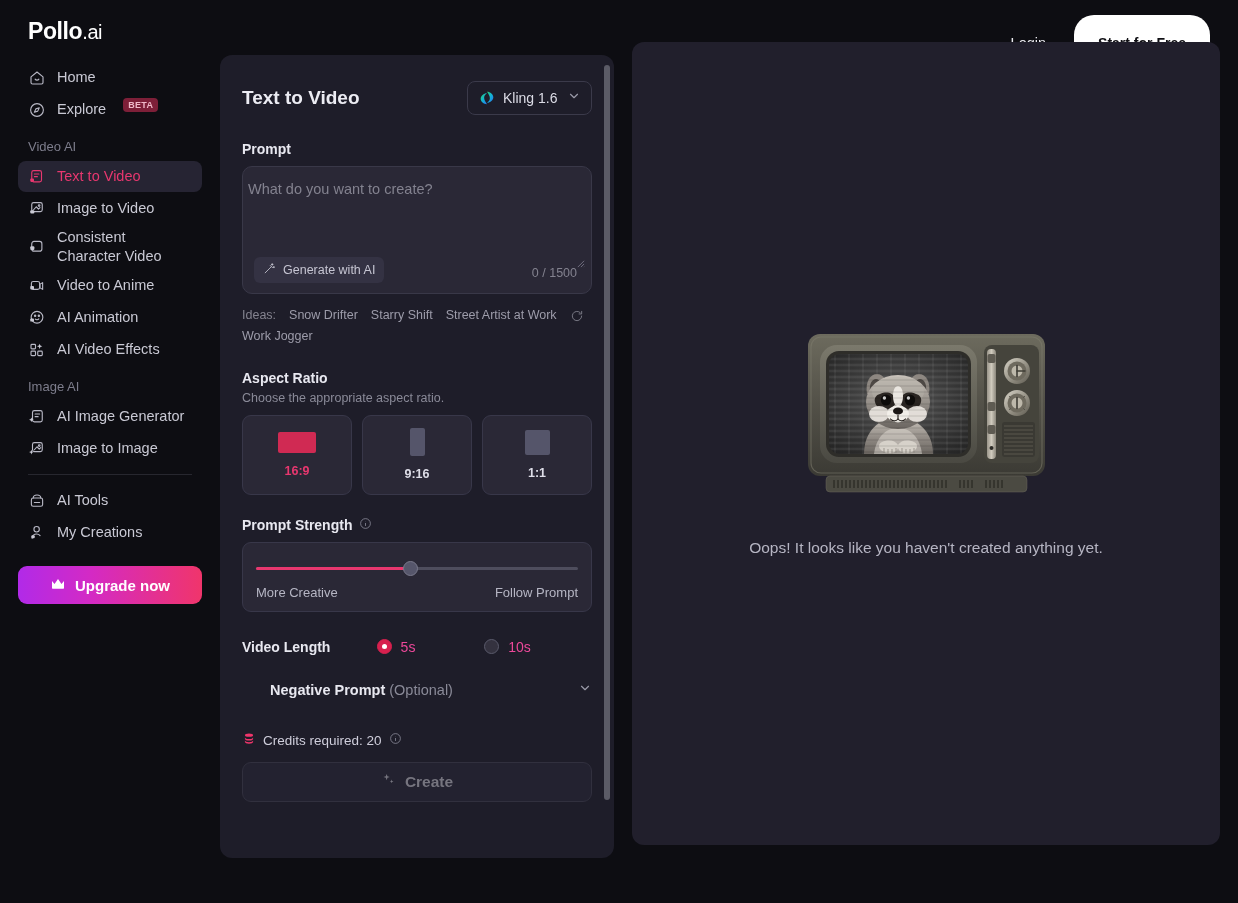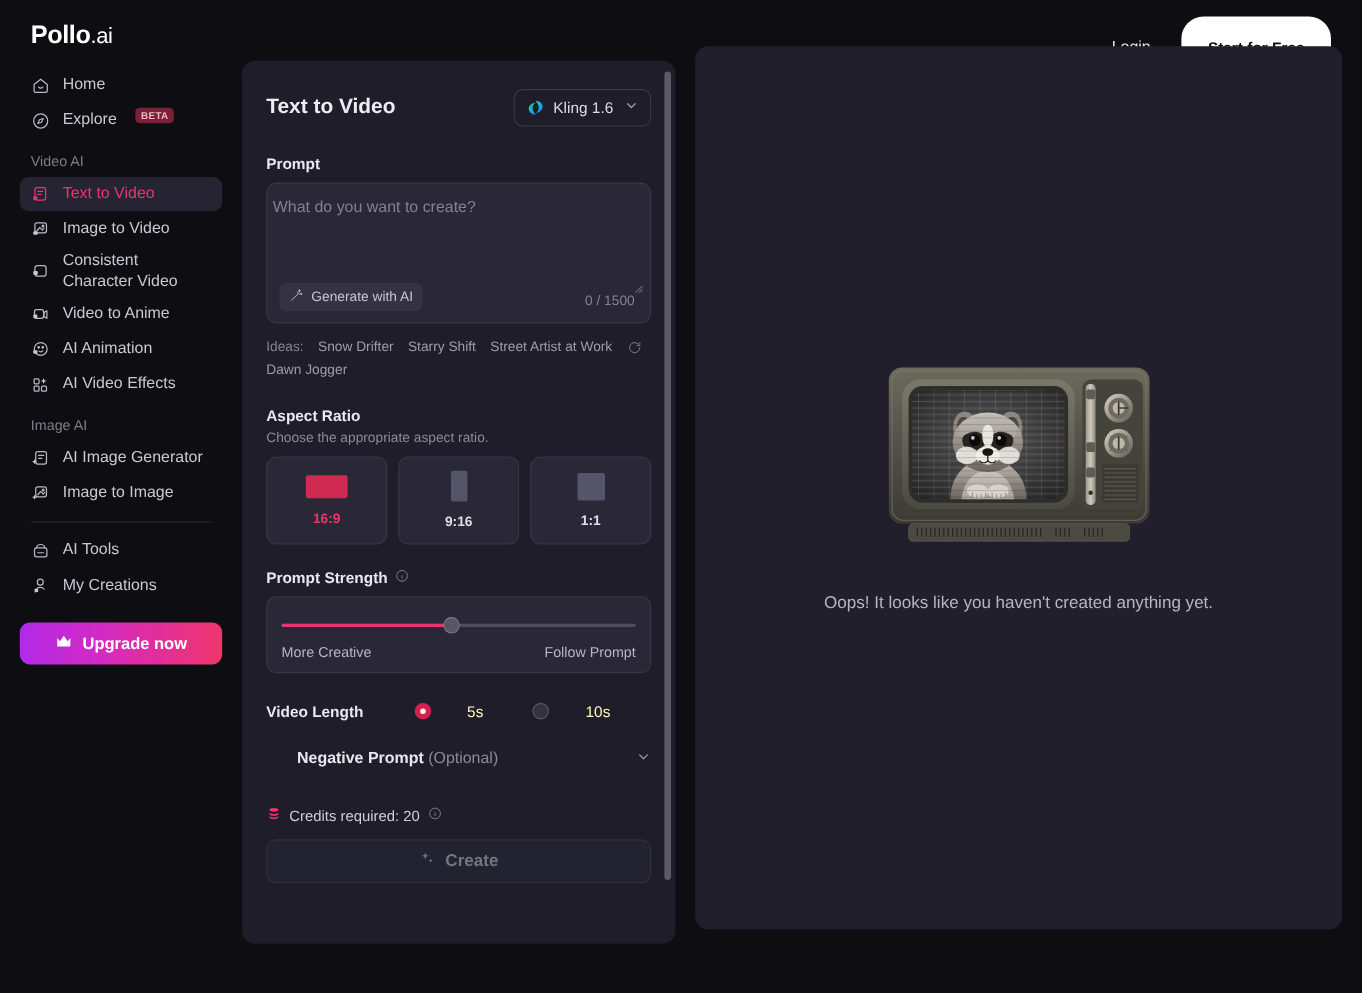--- a/index.html
+++ b/index.html
@@ -215,21 +215,21 @@
   .radio-circle {
     width: 15px; height: 15px; border-radius: 50%;
     border: 1px solid #5a5a6b; background: #34323f;
     display: flex; align-items: center; justify-content: center;
   }
   .radio-opt.checked .radio-circle {
     background: #d7204e; border-color: #d7204e;
   }
   .radio-dot { width: 5px; height: 5px; border-radius: 50%; background: #ffffff; display: none; }
   .radio-opt.checked .radio-dot { display: block; }
-  .radio-text { color: #fef9c3; font-size: 14px; margin-left: 24px; }
+  .radio-text { color: #ec4899; font-size: 14px; }
 
   .negprompt-row {
     display: flex; align-items: center; justify-content: space-between;
     margin-top: 26px; cursor: pointer; margin-left: 28px;
   }
   .negprompt-title { font-size: 14.5px; font-weight: bold; color: #e8e8f0; }
   .negprompt-title .optional { color: #8a8a98; font-weight: normal; }
 
   .credits-row {
     display: flex; align-items: center; gap: 7px;
@@ -480,21 +480,21 @@
       <span>Ideas:</span>
       <span class="idea-chip">Snow Drifter</span>
       <span class="idea-chip">Starry Shift</span>
       <span class="idea-chip">Street Artist at Work</span>
       <span class="refresh-icon">
         <svg viewBox="0 0 24 24">
             <path d="M20 12a8 8 0 1 1-2.6-5.9"></path>
             <path d="M20 4v4.5h-4.5"></path>
           </svg>
       </span>
-      <span class="idea-chip">Dawn Jogger</span>
+      <span class="idea-chip">Work Jogger</span>
     </div>
 
     <div class="section-label" style="margin-top:22px;">
       <span>Aspect Ratio</span>
     </div>
     <div class="aspect-sub">Choose the appropriate aspect ratio.</div>
     <div class="aspect-row">
       <div class="aspect-card selected">
         <div class="aspect-shape ar-16-9"></div>
         <div class="aspect-ratio-label">16:9</div>

